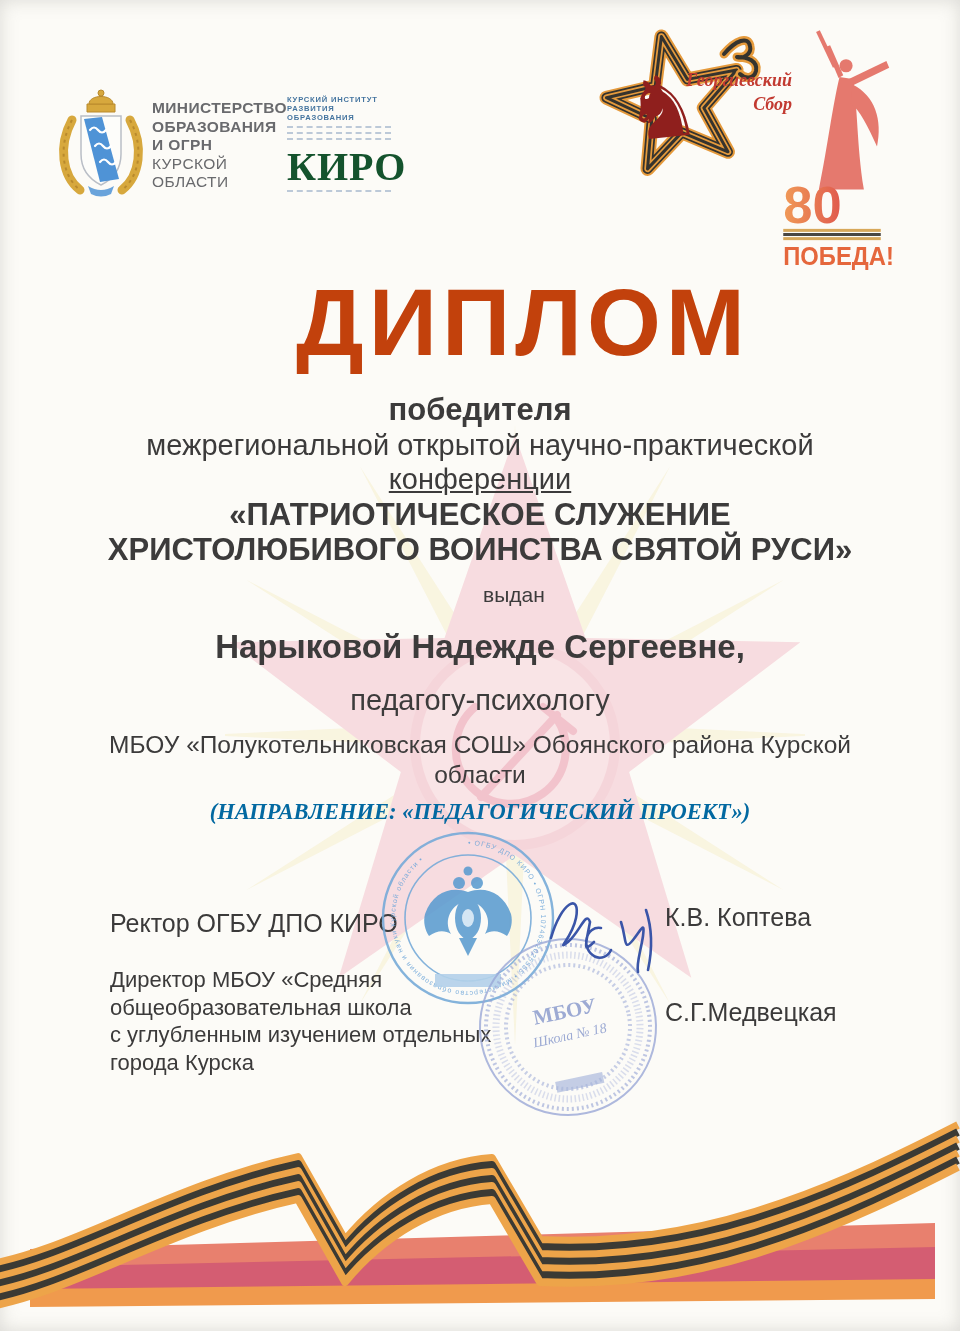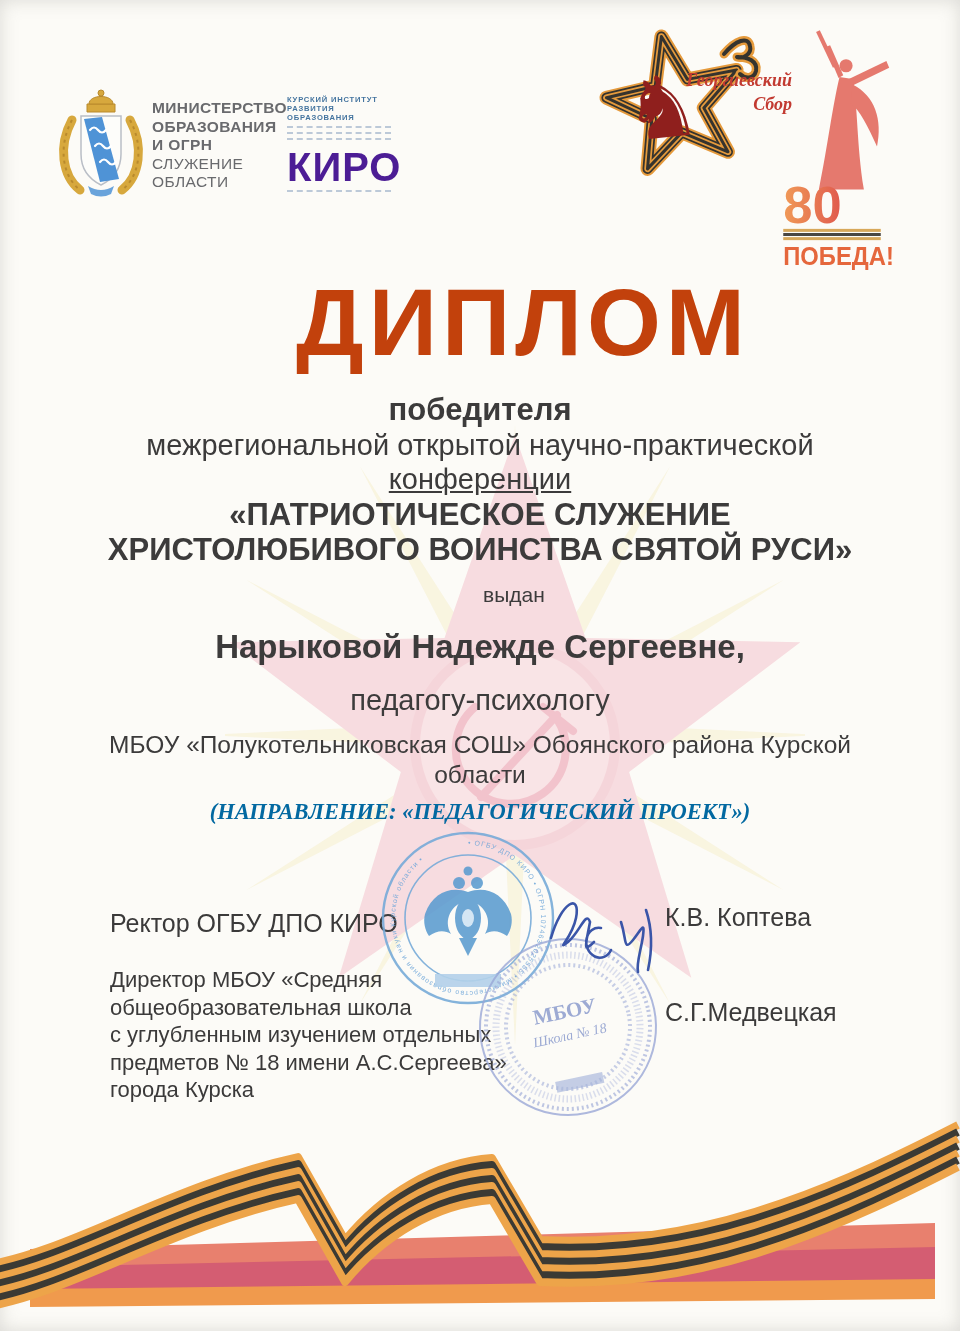--- a/index.html
+++ b/index.html
@@ -7,21 +7,21 @@
         box-shadow:inset 0 0 18px rgba(120,118,112,.25);}
   .abs{position:absolute;}
   .ctr{left:0;width:960px;text-align:center;color:#3c3b3b;}
   
   .min-text{left:152px;top:99px;width:150px;color:#696a6d;font-size:15.5px;line-height:18.5px;letter-spacing:.4px;}
   .min-text .b{font-weight:bold;}
   
   .kiro{left:287px;top:95px;width:116px;}
   .kiro-small{color:#44749f;font-weight:bold;font-size:7.6px;line-height:9px;letter-spacing:.8px;}
   .dashrow{border-top:2px dashed #bcc9d8;margin-top:4px;width:104px;}
-  .kiro-big{color:#4c1d95;font-weight:bold;font-size:40px;letter-spacing:1px;line-height:42px;margin-top:6px;font-family:Liberation Sans, sans-serif;}
+  .kiro-big{color:#14532d;font-weight:bold;font-size:40px;letter-spacing:1px;line-height:42px;margin-top:6px;font-family:Liberation Serif, serif;}
   .kiro-underline{border-top:2px dashed #bcc9d8;width:104px;margin-top:2px;}
   
   .title{top:268px;font-size:95px;font-weight:bold;color:#c2410c;letter-spacing:5px;margin-left:43px;}
   .t-winner{top:392px;font-size:31px;font-weight:bold;}
   .t-ev1{top:429px;font-size:29px;}
   .t-ev2{top:463px;font-size:29px;text-decoration:underline;}
   .t-conf1{top:497px;font-size:31px;font-weight:bold;}
   .t-conf2{top:532px;font-size:31px;font-weight:bold;}
   .t-issued{top:583px;font-size:21px;padding-left:34px;}
   .t-name{top:628px;font-size:33px;font-weight:bold;}
@@ -90,21 +90,21 @@
       <path d="M45 60 q4 -5 8 0 q4 5 8 0"></path>
       <path d="M50 76 q4 -5 8 0 q4 5 8 0"></path>
     </g>
     <path d="M38 100 q13 8 26 0 l-3 8 q-10 5 -20 0 z" fill="#4f93d6" opacity=".85"></path>
   </svg>
 
   <div class="abs min-text">
     <div class="b">МИНИСТЕРСТВО</div>
     <div class="b">ОБРАЗОВАНИЯ</div>
     <div class="b">И ОГРН</div>
-    <div>СЛУЖЕНИЕ</div>
+    <div>КУРСКОЙ</div>
     <div>ОБЛАСТИ</div>
   </div>
 
   <div class="abs kiro">
     <div class="kiro-small">КУРСКИЙ ИНСТИТУТ</div>
     <div class="kiro-small">РАЗВИТИЯ ОБРАЗОВАНИЯ</div>
     <div class="dashrow"></div>
     <div class="dashrow"></div>
     <div class="dashrow"></div>
     <div class="kiro-big">КИРО</div>
@@ -165,21 +165,20 @@
   <div class="abs ctr t-school1">МБОУ «Полукотельниковская СОШ» Обоянского района Курской</div>
   <div class="abs ctr t-school2">области</div>
   <div class="abs ctr t-nomination">(НАПРАВЛЕНИЕ: «ПЕДАГОГИЧЕСКИЙ ПРОЕКТ»)</div>
 
   <div class="abs sig-label rector">Ректор ОГБУ ДПО КИРО</div>
   <div class="abs sig-label rector-name">К.В. Коптева</div>
   <div class="abs director">
     <div>Директор МБОУ «Средняя</div>
     <div>общеобразовательная  школа</div>
     <div>с углубленным изучением  отдельных</div>
-    <div>предметов № 18 имени А.С.Сергеева»</div>
     <div>города Курска</div>
   </div>
   <div class="abs sig-label director-name">С.Г.Медвецкая</div>
 
   <svg class="abs stamp" style="left:373px;top:828px;" width="190" height="185" viewBox="0 0 190 185">
     <circle cx="95" cy="90" r="85" fill="none" stroke="#74a9d8" stroke-width="2.4"></circle>
     <circle cx="95" cy="90" r="63" fill="none" stroke="#74a9d8" stroke-width="1.6"></circle>
     <defs>
         <path id="ringA" d="M95 17 a73 73 0 1 1 -0.01 0" fill="none"></path>
       </defs>

